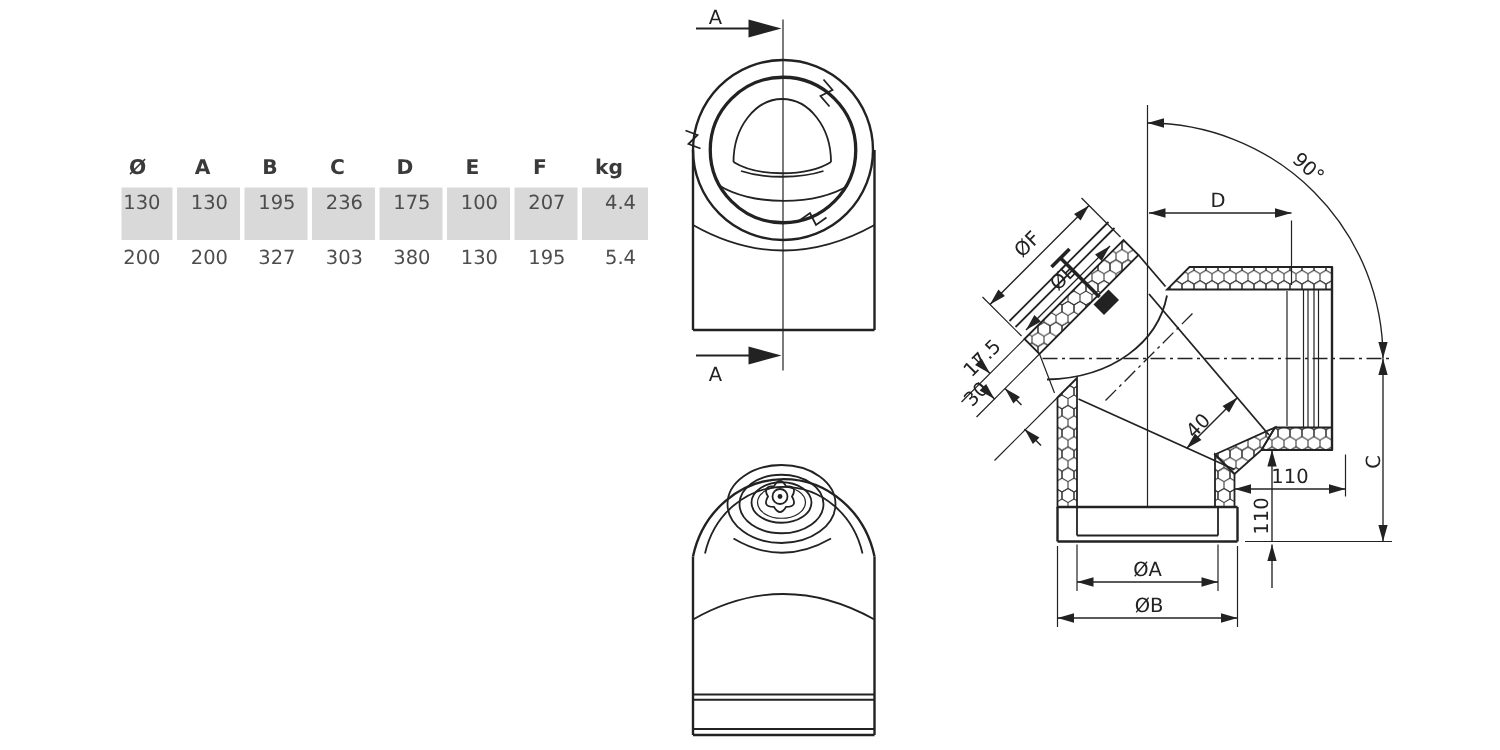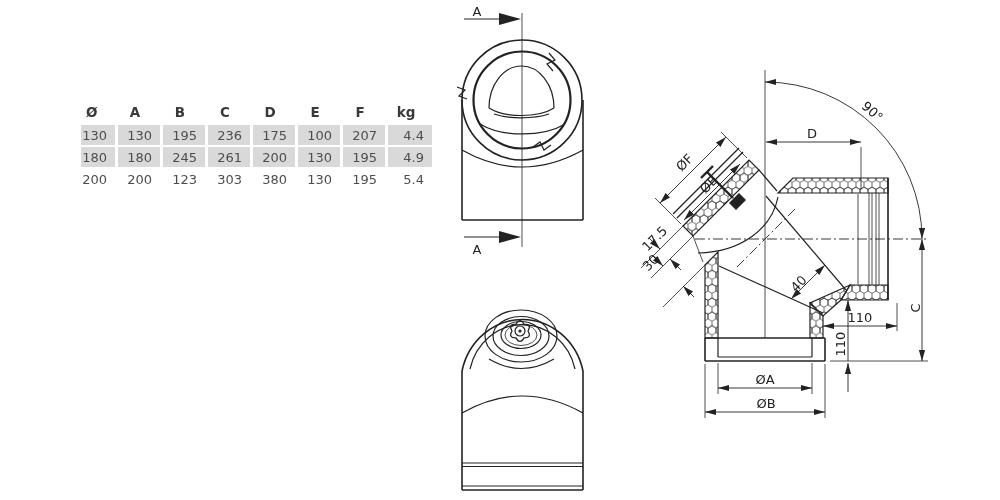--- a/index.html
+++ b/index.html
@@ -4,21 +4,21 @@
 <style>
   html,body{margin:0;padding:0}
   body{width:1000px;height:500px;background:#ffffff;position:relative;
        font-family:"DejaVu Sans","Liberation Sans",sans-serif;overflow:hidden}
   .spec-table-wrap{position:absolute;left:78px;top:100px}
   table.spec{border-collapse:separate;border-spacing:3px 2px;table-layout:fixed}
   table.spec th{font-size:13.5px;font-weight:bold;color:#3a3a3a;text-align:center;
                 padding:2px 8px 3px 0;white-space:nowrap}
   table.spec th:first-child{text-align:left;padding-left:5px;padding-right:0}
   table.spec td{font-size:13px;color:#4d4d4d;text-align:right;
-                padding:2px 8px 1px 0;height:17px;white-space:nowrap}
+                padding:2px 8px 16px 0;height:17px;white-space:nowrap}
   table.spec tr.shade td{background:#d9d9d9}
   svg text{fill:#222222;font-family:"DejaVu Sans","Liberation Sans",sans-serif;font-size:13px}
   svg .ln{stroke:#222;stroke-width:1.6;fill:none}
   svg .md{stroke:#222;stroke-width:1.2;fill:none}
   svg .tn{stroke:#222;stroke-width:0.8;fill:none}
   svg .dim{stroke:#222;stroke-width:0.9;fill:none}
   svg .cl{stroke:#222;stroke-width:0.9;fill:none;stroke-dasharray:10 3 2 3}
   svg .strip{fill:url(#hex);stroke:#222;stroke-width:1.2}
   svg .bold2{stroke:#222;stroke-width:2.2;fill:none}
 </style>
@@ -53,34 +53,24 @@
         <tr class="shade">
           <td>130</td>
           <td>130</td>
           <td>195</td>
           <td>236</td>
           <td>175</td>
           <td>100</td>
           <td>207</td>
           <td>4.4</td>
         </tr>
-        <tr class="shade">
-          <td>180</td>
-          <td>180</td>
-          <td>245</td>
-          <td>261</td>
-          <td>200</td>
-          <td>130</td>
-          <td>195</td>
-          <td>4.9</td>
-        </tr>
         <tr>
           <td>200</td>
           <td>200</td>
-          <td>123</td>
+          <td>327</td>
           <td>303</td>
           <td>380</td>
           <td>130</td>
           <td>195</td>
           <td>5.4</td>
         </tr>
       </tbody>
     </table>
 </div>
 

